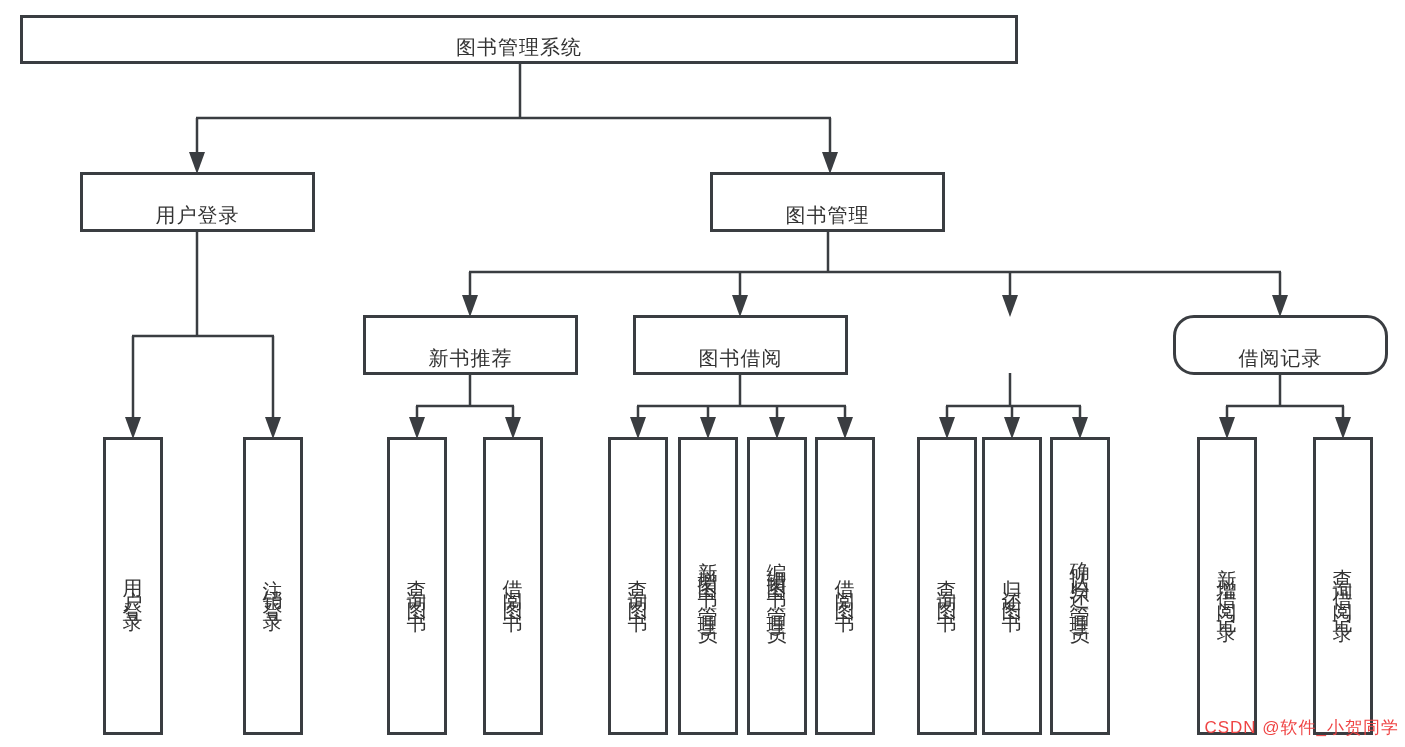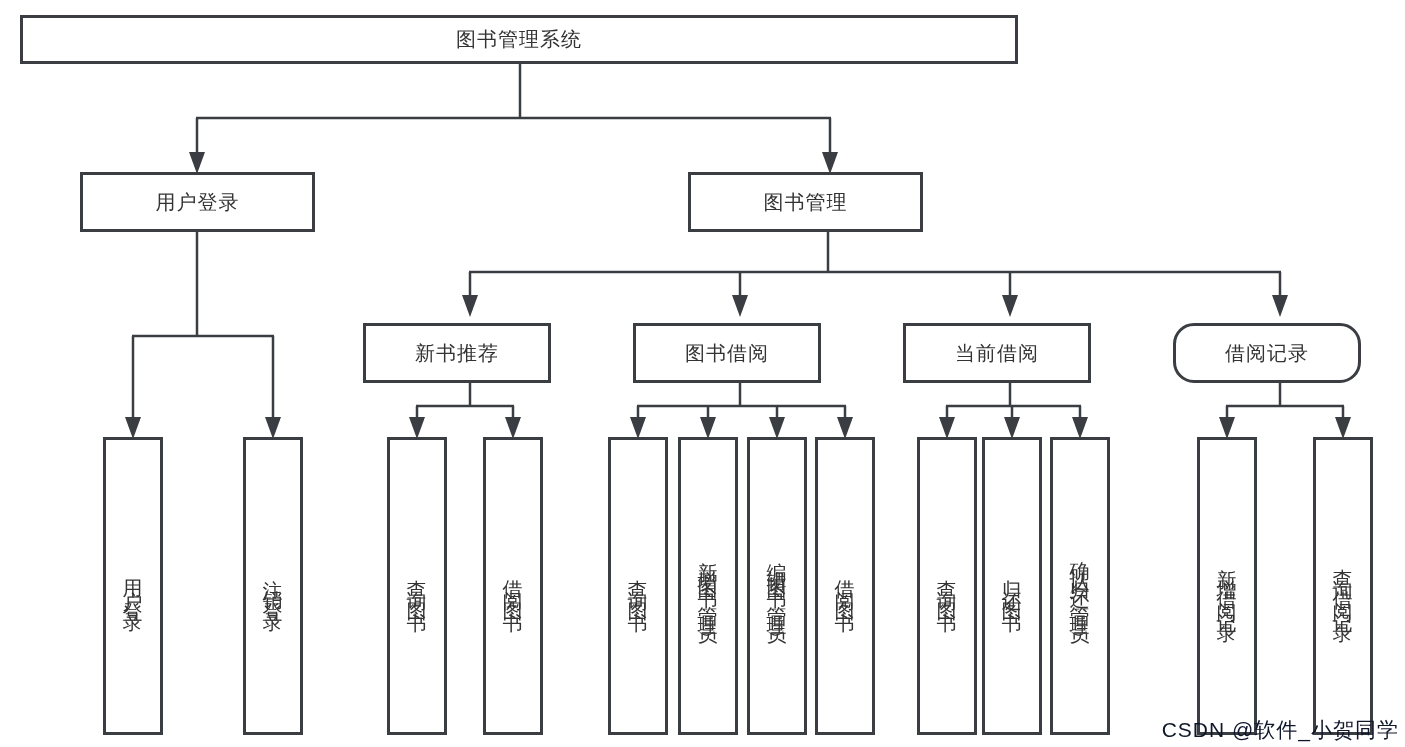--- a/index.html
+++ b/index.html
@@ -18,32 +18,32 @@
     width: 1405px; height: 747px;
     z-index: 0;
   }
   svg.connectors line { stroke: #3a3d41; stroke-width: 2.5; }
   svg.connectors polygon { fill: #3a3d41; }
   .hbox {
     position: absolute;
     border: 3px solid #3a3d41;
     background: #ffffff;
     display: flex;
-    align-items: center;
+    align-items: flex-end;
     justify-content: center;
     font-size: 20px;
     color: #333333;
     letter-spacing: 1px;
     z-index: 1;
   }
   .root-box   { left: 20px;  top: 15px;  width: 998px; height: 49px; }
   .lvl2       { top: 172px; width: 235px; height: 60px; }
   .lvl2-a     { left: 80px; }
-  .lvl2-b     { left: 688px; }
-  .lvl3       { top: 315px; width: 188px; height: 60px; margin-top: 8px; }
+  .lvl2-b     { left: 710px; }
+  .lvl3       { top: 315px; width: 215px; height: 60px; }
   .lvl3-a     { left: 363px; }
   .lvl3-b     { left: 633px; font-family: Liberation Mono, monospace; }
   .lvl3-c     { left: 903px; }
   .lvl3-d     { left: 1173px; border-radius: 21px; }
   .leaf {
     position: absolute;
     top: 437px;
     width: 60px;
     height: 298px;
     border: 3px solid #3a3d41;
@@ -58,22 +58,22 @@
     font-size: 20px;
     color: #333333;
     letter-spacing: 11px;
     line-height: 1;
     white-space: nowrap;
   }
   .watermark {
     position: absolute;
     right: 6px;
     top: 716px;
-    font-size: 21px;
-    color: #0f172a;
+    font-size: 17px;
+    color: #ef4444;
     letter-spacing: 1px;
     z-index: 2;
   }
 </style>
 </head>
 <body>
 
 <div class="canvas">
 
   <svg class="connectors" viewBox="0 0 1405 747" xmlns="http://www.w3.org/2000/svg">
@@ -162,23 +162,20 @@
   <div class="hbox lvl2 lvl2-b">
     <span>图书管理</span>
   </div>
 
   <div class="hbox lvl3 lvl3-a">
     <span>新书推荐</span>
   </div>
   <div class="hbox lvl3 lvl3-b">
     <span>图书借阅</span>
   </div>
-  <div class="hbox lvl3 lvl3-c">
-    <span>当前借阅</span>
-  </div>
   <div class="hbox lvl3 lvl3-d">
     <span>借阅记录</span>
   </div>
 
   <div class="leaf" style="left:103px">
     <span class="vtext">用户登录</span>
   </div>
   <div class="leaf" style="left:243px">
     <span class="vtext">注销登录</span>
   </div>

